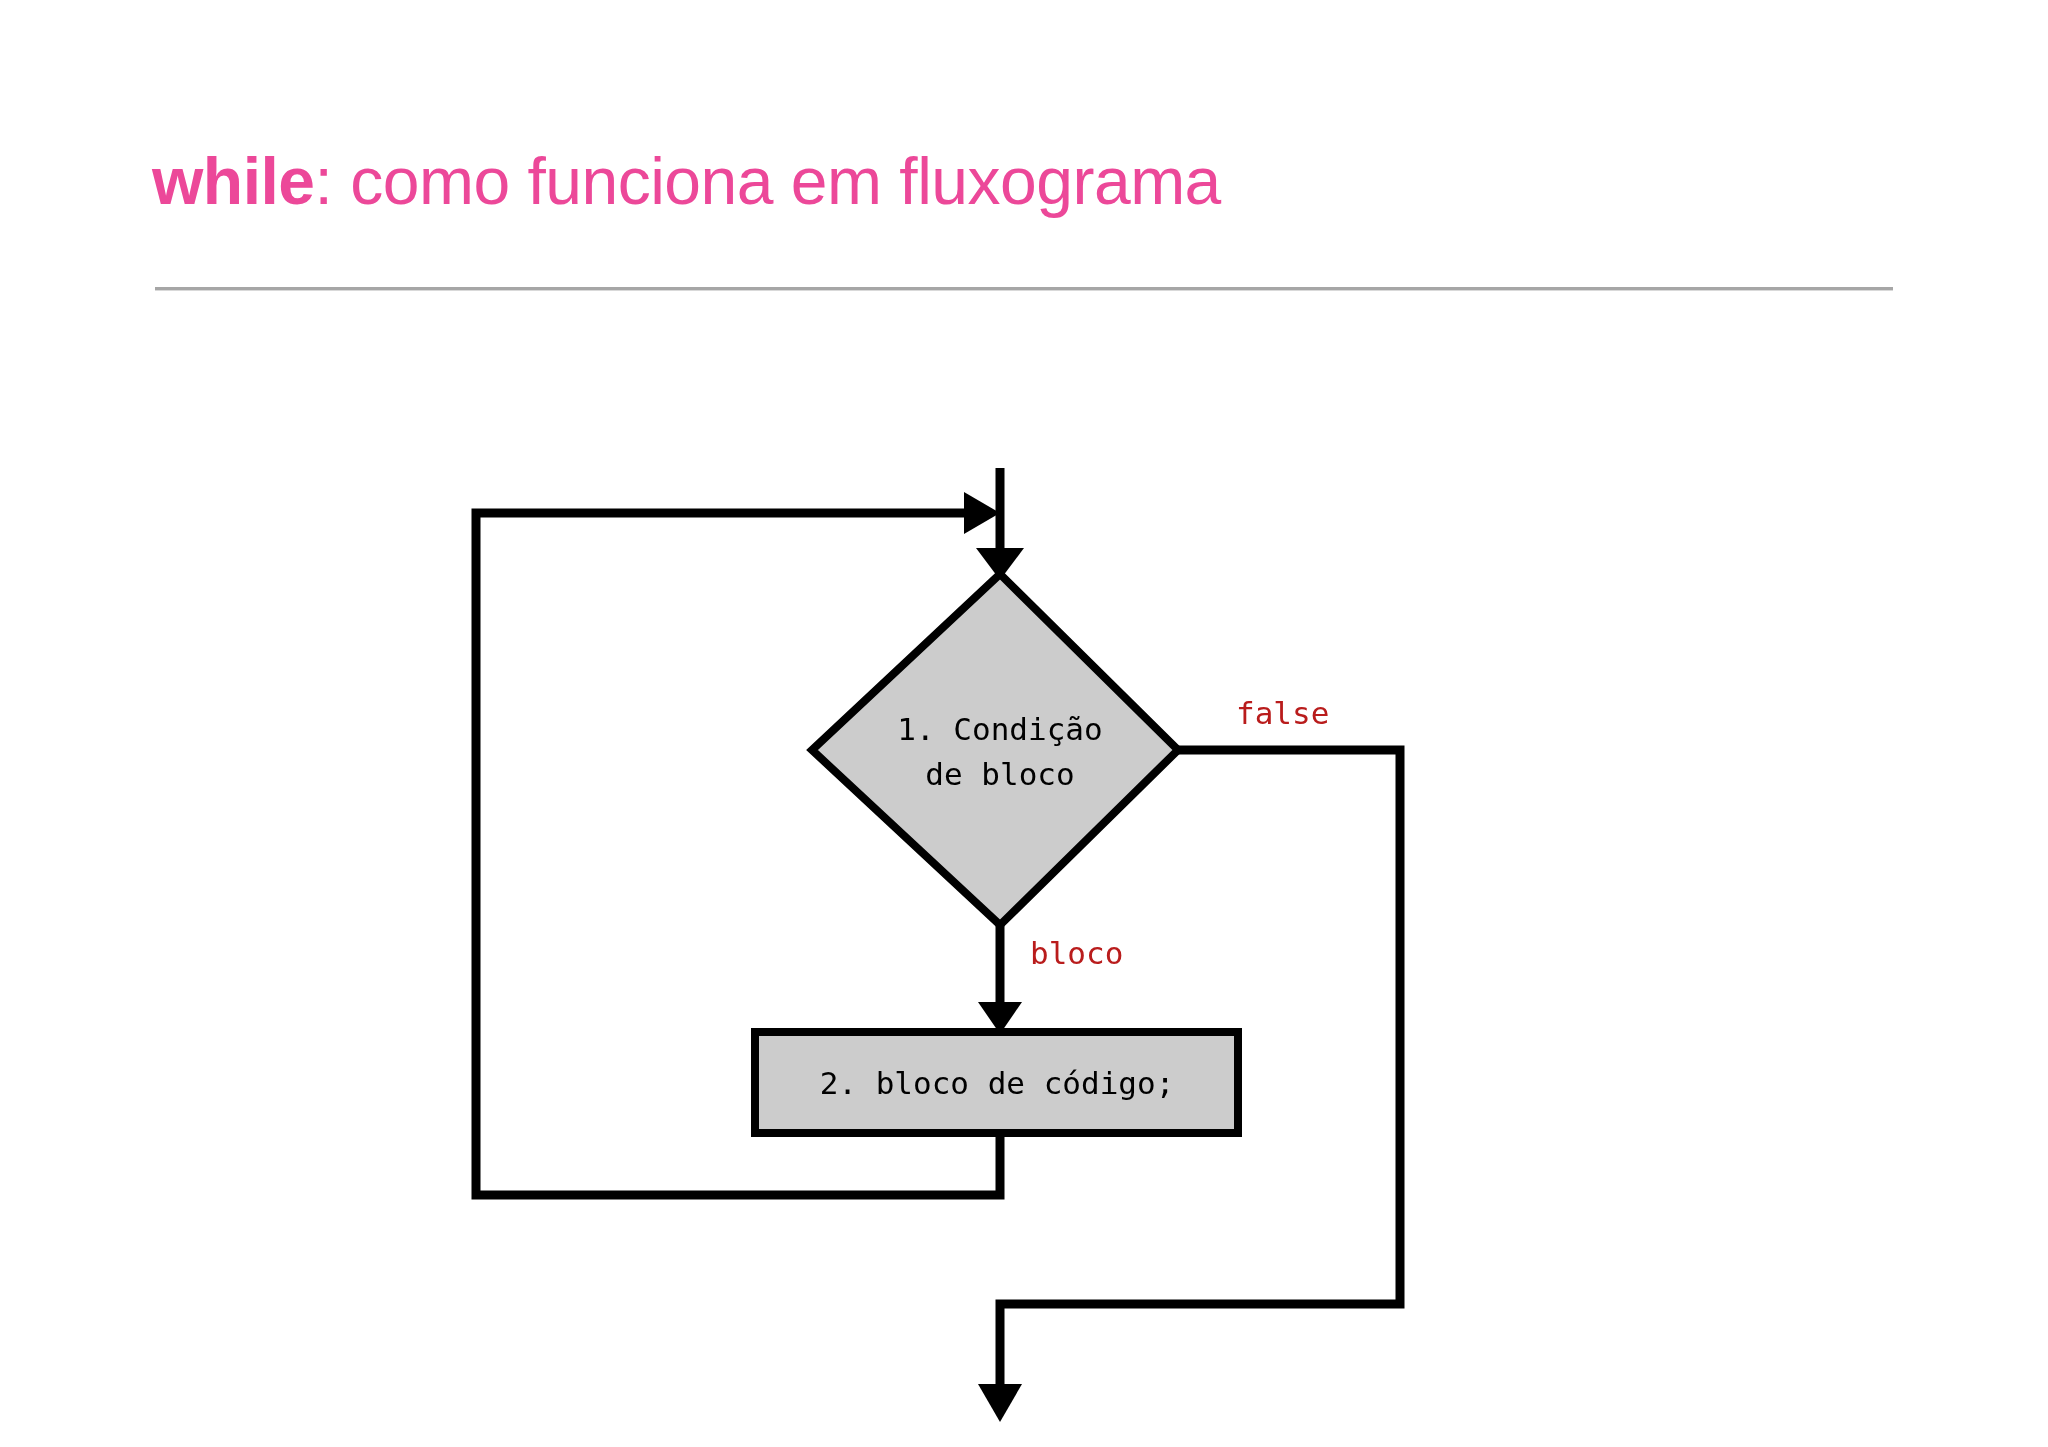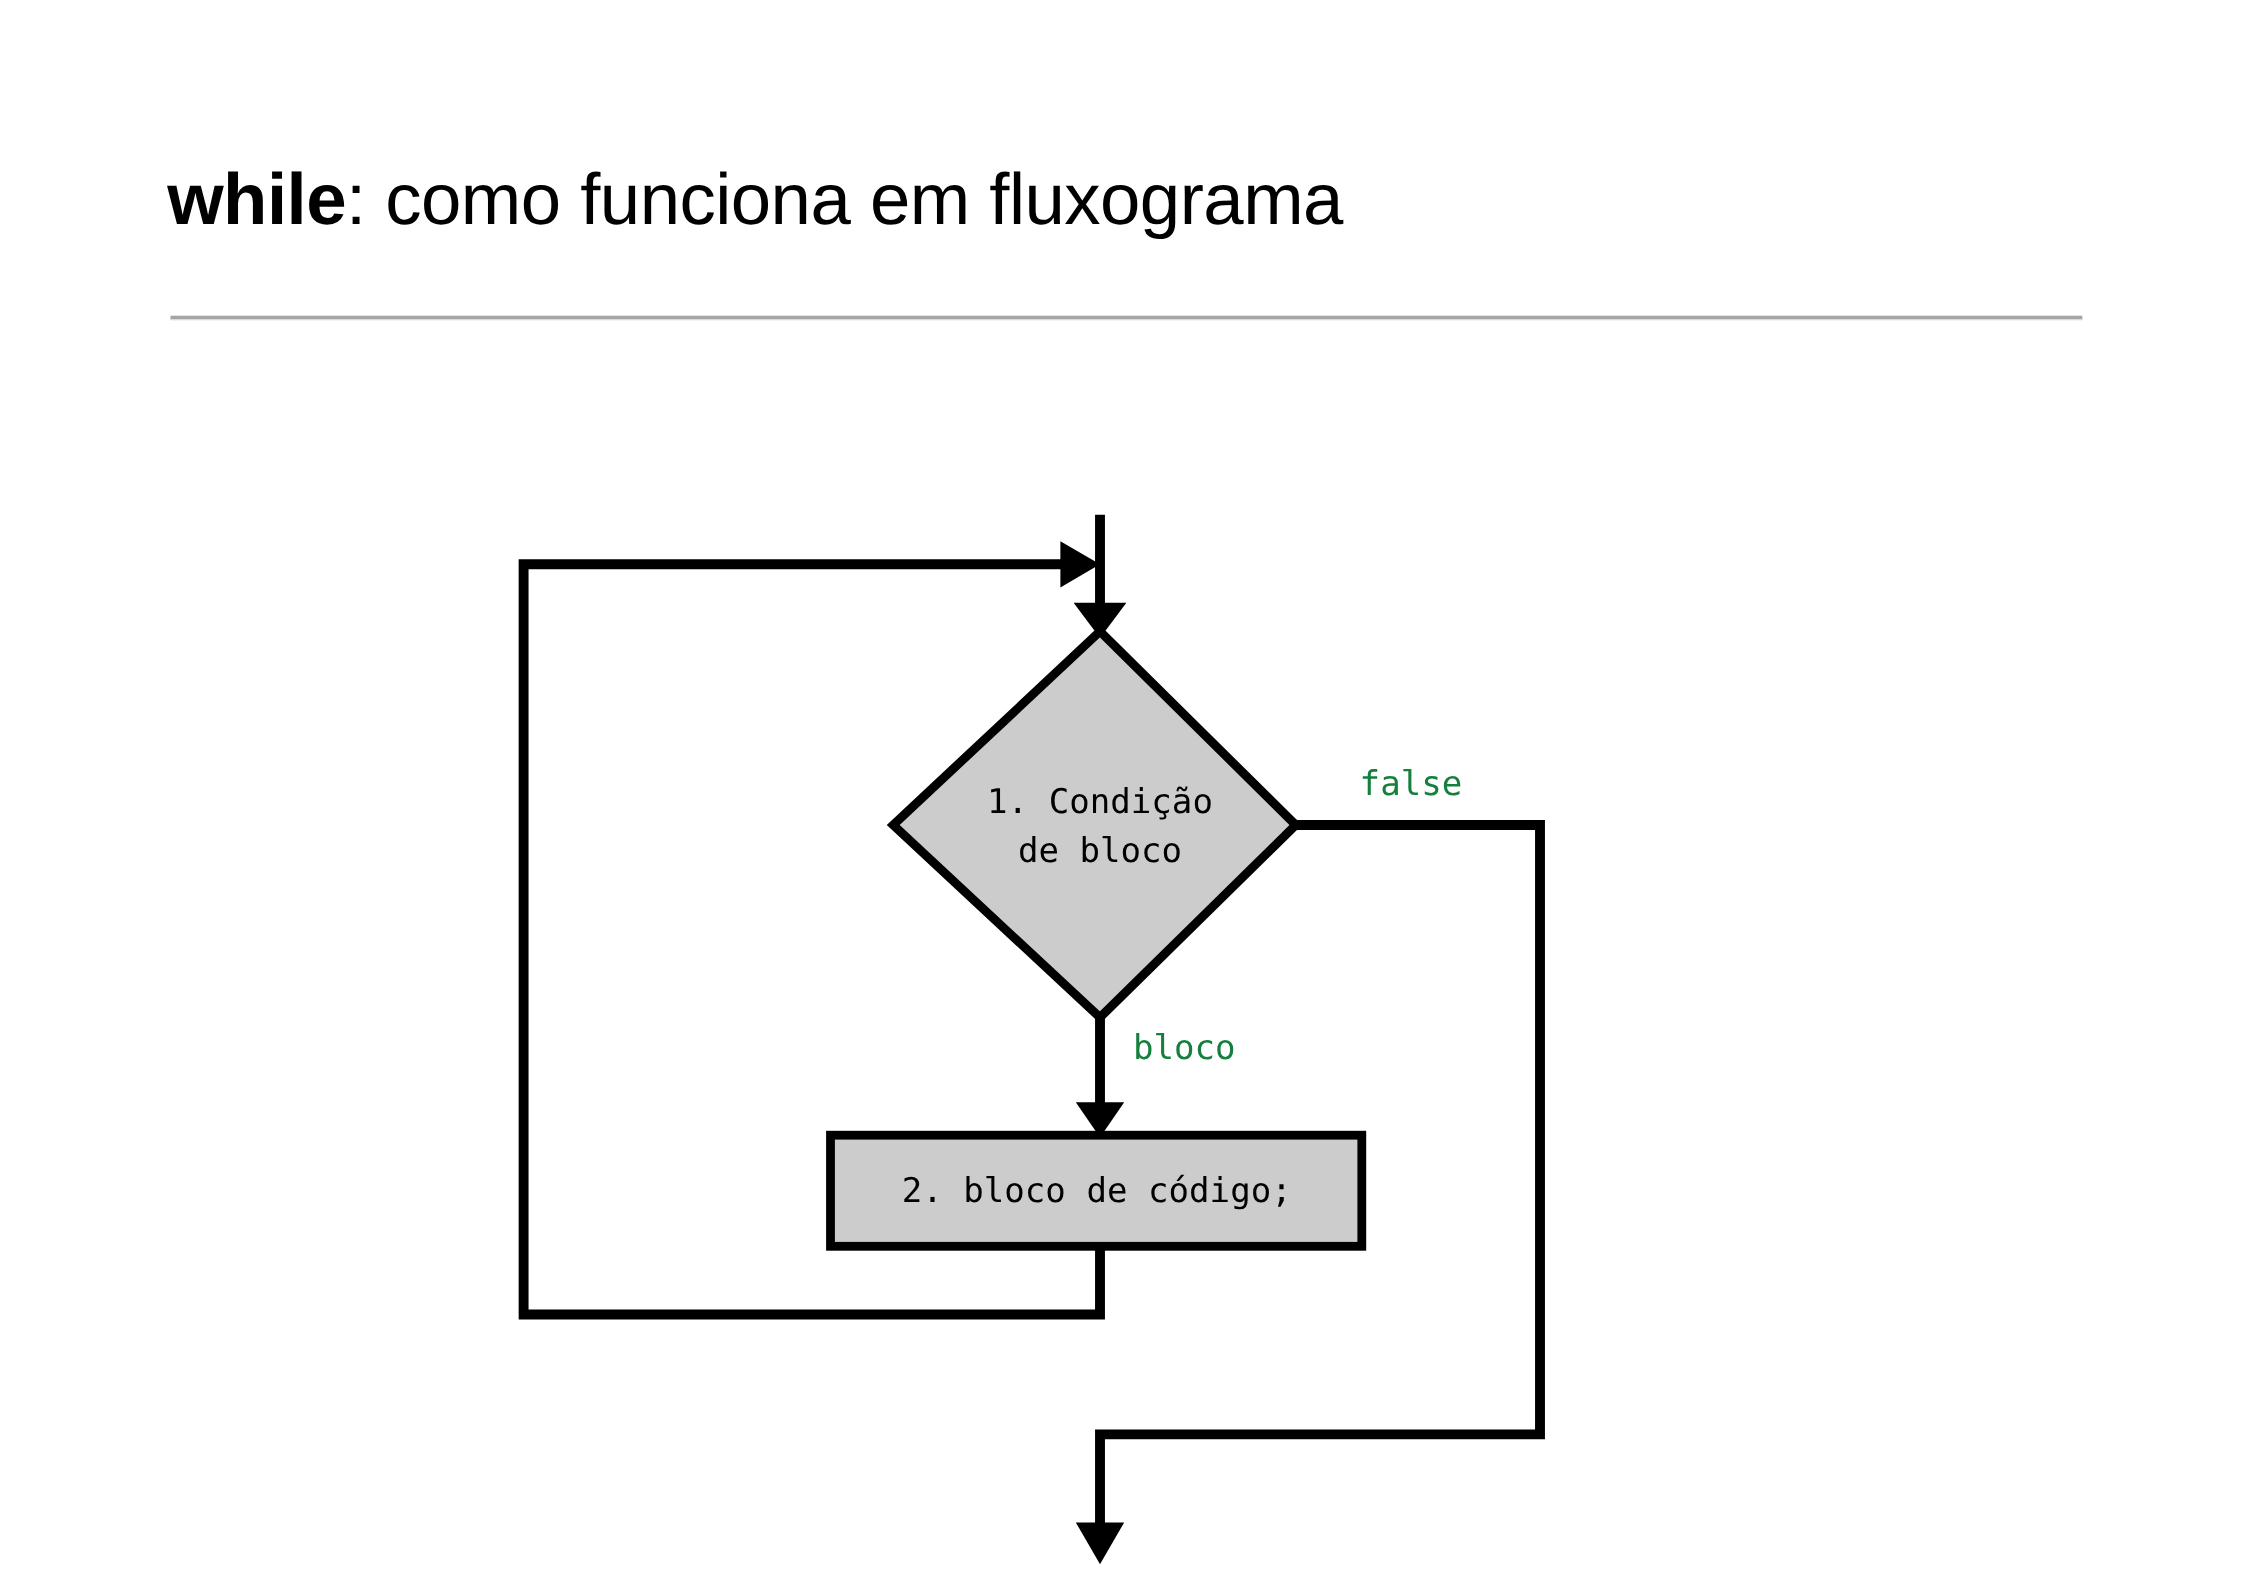--- a/index.html
+++ b/index.html
@@ -21,21 +21,21 @@
   
   #slide-title {
     position: absolute;
     left: 152px;
     top: 148px;
     width: 1760px;
     font-family: "Liberation Sans", sans-serif;
     font-size: 66px;
     line-height: 1.0;
     letter-spacing: -0.5px;
-    color: #000000;
+    color: #ec4899;
     white-space: nowrap;
   }
   #slide-title .kw {
     font-weight: bold;
   }
   #title-rule {
     position: absolute;
     left: 155px;
     top: 287px;
     width: 1738px;
@@ -81,21 +81,21 @@
     left: 755px;
     top: 1063px;
     width: 484px;
     font-size: 31px;
     line-height: 40px;
   }
   .edge-label {
     position: absolute;
     font-family: "DejaVu Sans Mono", "Liberation Mono", monospace;
     font-size: 31px;
-    color: #15803d;
+    color: #b91c1c;
     white-space: pre;
   }
   #label-false {
     left: 1236px;
     top: 695px;
   }
   #label-true {
     left: 1030px;
     top: 935px;
   }

